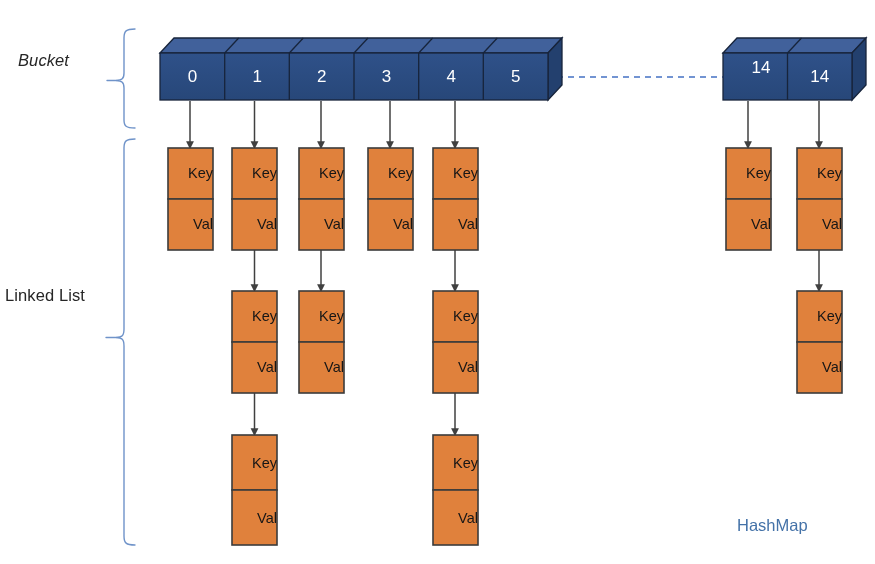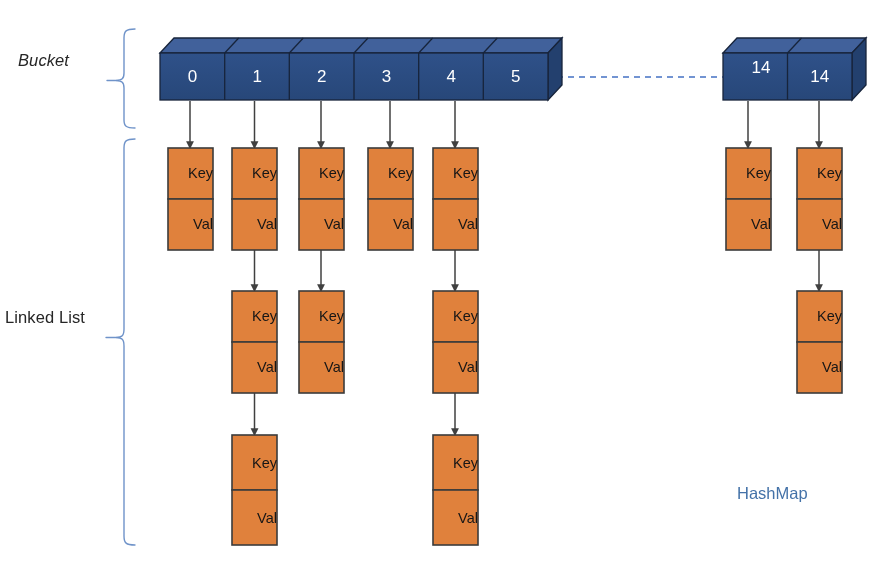--- a/index.html
+++ b/index.html
@@ -29,27 +29,27 @@
     white-space: nowrap;
     letter-spacing: 0.1px;
   }
   #label-bucket {
     left: 18px;
     top: 51px;
     font-style: italic;
   }
   #label-linked-list {
     left: 5px;
-    top: 308px;
+    top: 286px;
     text-align: center;
   }
   #label-hashmap {
     position: absolute;
     left: 737px;
-    top: 484px;
+    top: 516px;
     font-size: 16.5px;
     color: #4472a8;
     white-space: nowrap;
   }
   .bucket-cell-text {
     position: absolute;
     color: #ffffff;
     font-size: 17px;
     text-align: center;
     line-height: 47px;

